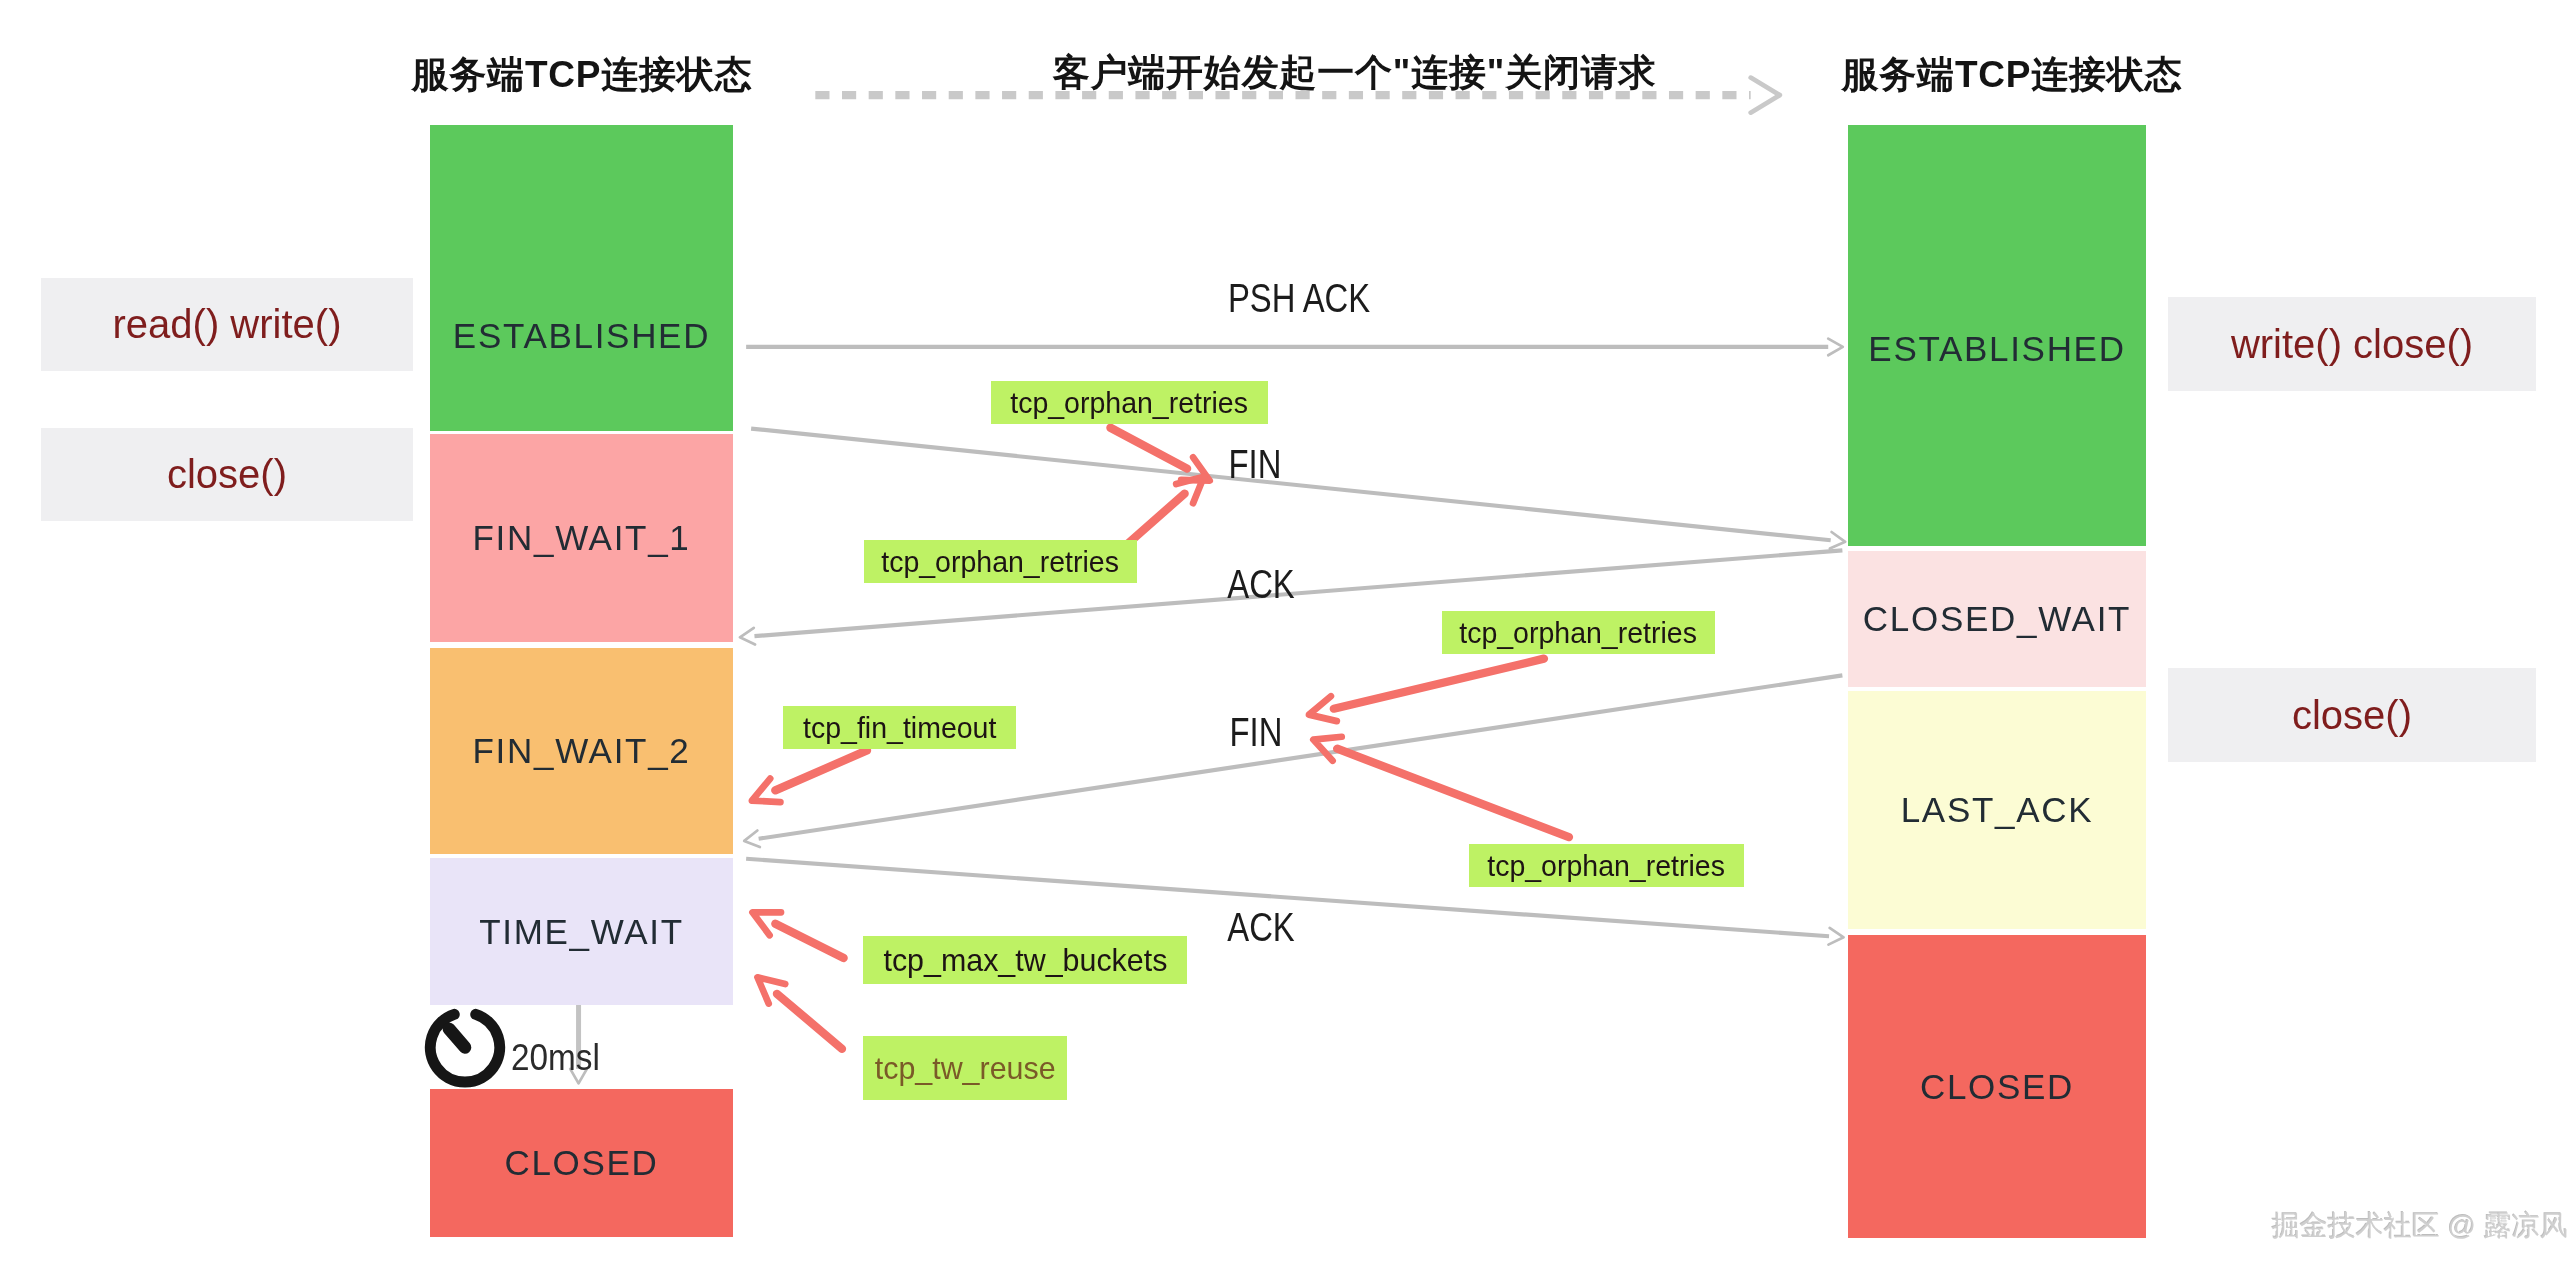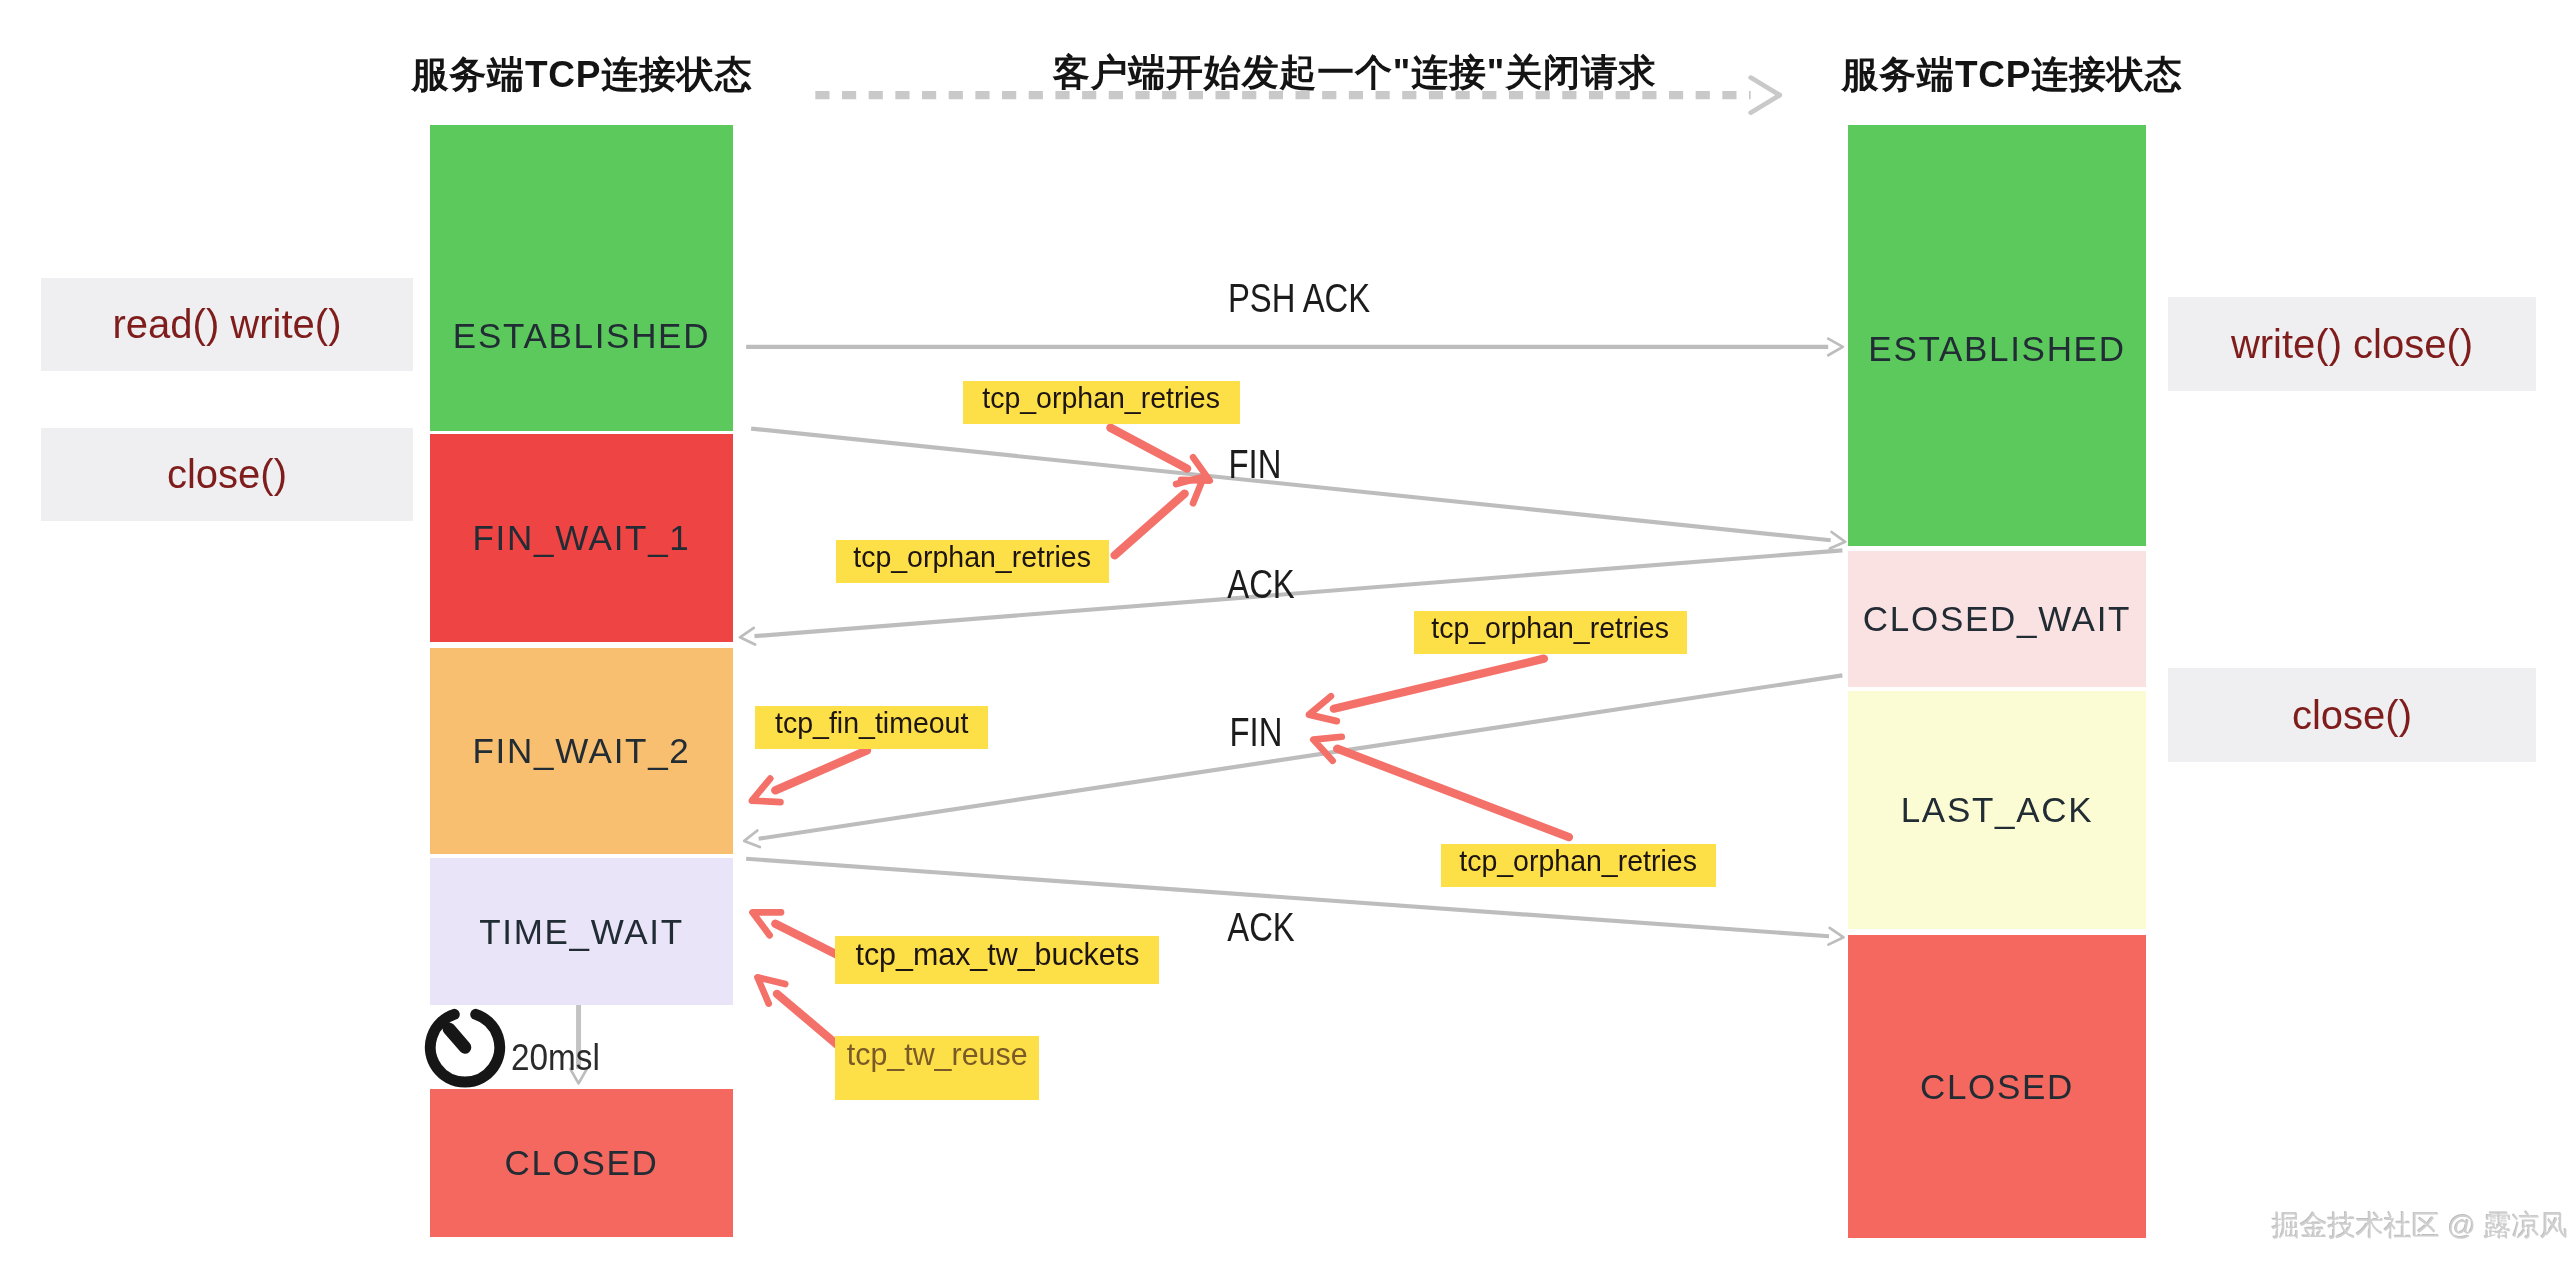--- a/index.html
+++ b/index.html
@@ -20,22 +20,23 @@
   }
   .syscall-box{
     position:absolute;z-index:2;background:#efeff1;display:flex;align-items:center;justify-content:center;
   }
   .syscall-label{font-size:40px;color:#7f1d1d;white-space:nowrap;}
   .msg-label{
     position:absolute;z-index:3;font-size:40px;font-weight:500;color:#1c1c1c;white-space:nowrap;
     transform:translate(-50%,-50%) scaleX(0.82);
   }
   .param-box{
-    position:absolute;z-index:3;background:#fde047;display:flex;justify-content:center;
+    position:absolute;z-index:3;background:#bef264;display:flex;align-items:center;justify-content:center;
     overflow:hidden;
+    margin-left:28px;
   }
   .param-label{font-size:30px;color:#1d1414;white-space:nowrap;transform:scaleX(0.95);}
   .param-label.olive{color:#7a5a28;}
   .timer-wrap{position:absolute;z-index:3;}
   .timer-text{
     position:absolute;z-index:3;font-size:37px;color:#2b2b2b;white-space:nowrap;
     transform:scaleX(0.9);transform-origin:left;
   }
   .watermark{
     position:absolute;z-index:3;font-size:28px;color:#cfcfcf;white-space:nowrap;
@@ -79,21 +80,21 @@
     <path d="M1010 1258 L932 1192" stroke="#f4716a" stroke-width="10" fill="none" stroke-linecap="round" marker-end="url(#mRed)"></path>
   </svg>
 
   <div class="col-title" style="left:332px;top:50px;width:500px;">服务端TCP连接状态</div>
   <div class="col-title" style="left:1021px;top:48px;width:667px;">客户端开始发起一个"连接"关闭请求</div>
   <div class="col-title" style="left:1762px;top:50px;width:500px;">服务端TCP连接状态</div>
 
   <div class="state-block" style="left: 430px; top: 125px; width: 303px; height: 306px; background: rgb(92, 201, 92);">
     <span class="state-label" style="transform:translateY(58px);">ESTABLISHED</span>
   </div>
-  <div class="state-block" style="left: 430px; top: 434px; width: 303px; height: 208px; background: #ef4444;">
+  <div class="state-block" style="left: 430px; top: 434px; width: 303px; height: 208px; background: #fca5a5;">
     <span class="state-label">FIN_WAIT_1</span>
   </div>
   <div class="state-block" style="left: 430px; top: 648px; width: 303px; height: 206px; background: rgb(249, 191, 112);">
     <span class="state-label">FIN_WAIT_2</span>
   </div>
   <div class="state-block" style="left: 430px; top: 858px; width: 303px; height: 147px; background: rgb(233, 228, 248);">
     <span class="state-label">TIME_WAIT</span>
   </div>
   <div class="state-block" style="left: 430px; top: 1089px; width: 303px; height: 148px; background: rgb(244, 104, 95);">
     <span class="state-label">CLOSED</span>

